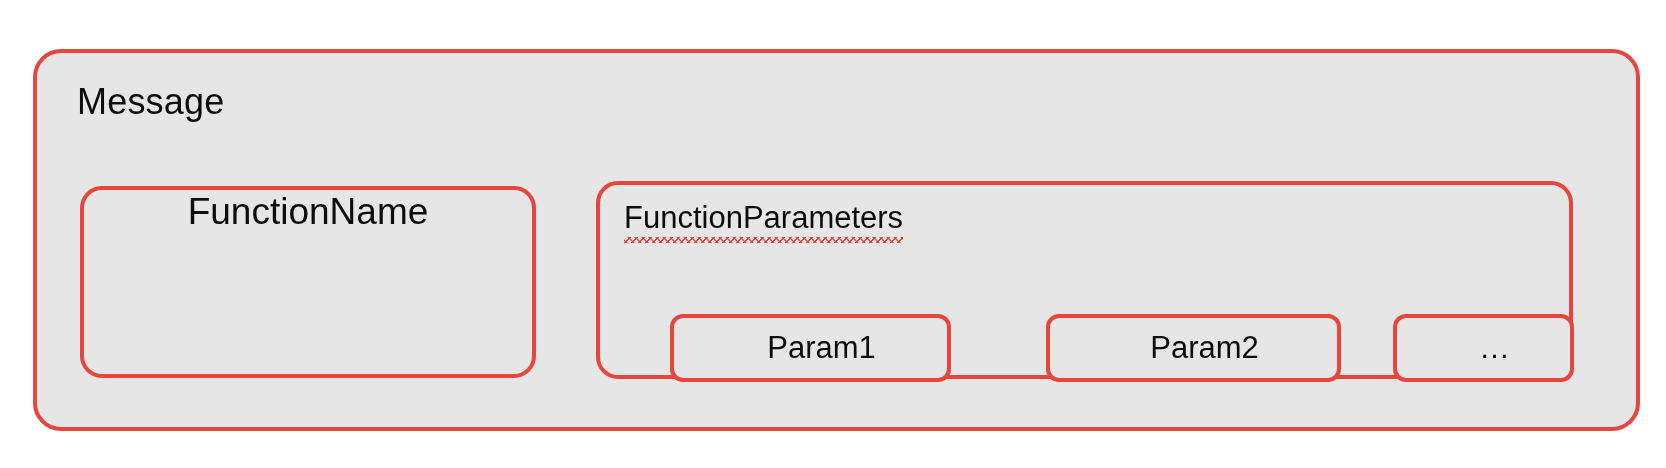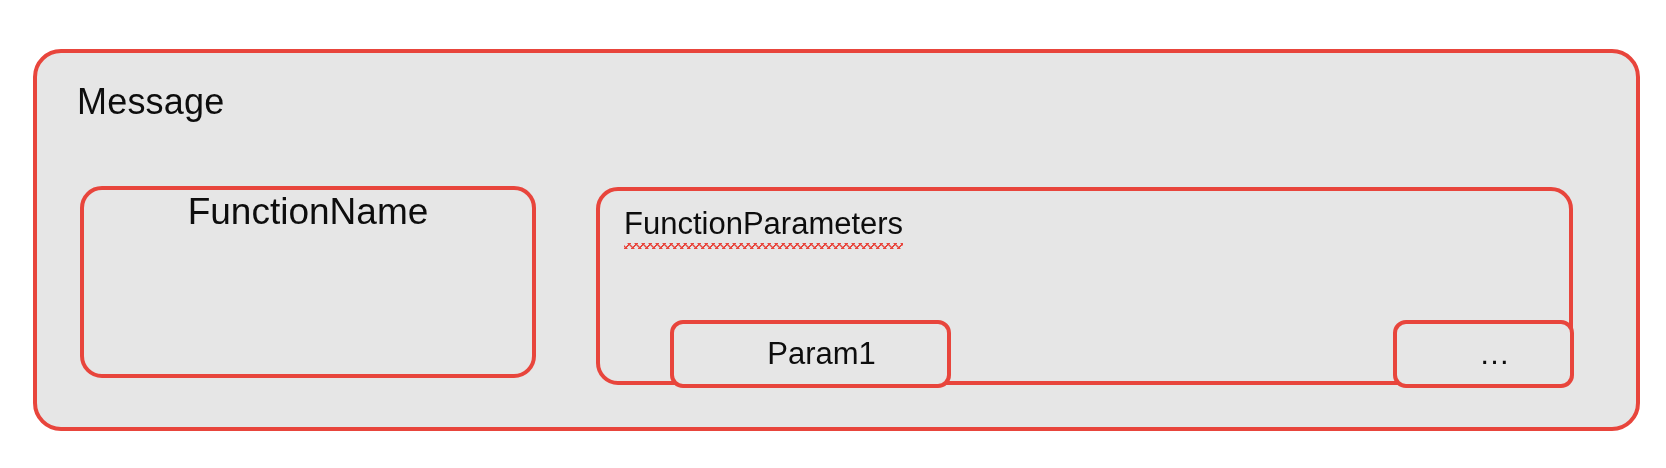--- a/index.html
+++ b/index.html
@@ -65,21 +65,21 @@
     font-size: 37px;
     line-height: 44px;
     color: #0d0d0d;
     white-space: nowrap;
   }
 
   
   .function-params-box {
     position: absolute;
     left: 559px;
-    top: 134px;
+    top: 128px;
     width: 977px;
     height: 198px;
     box-sizing: border-box;
     background: #e6e6e6;
     border: 4px solid #e8453c;
     border-radius: 22px;
   }
 
   .function-params-title {
     position: absolute;
@@ -160,20 +160,23 @@
     <div class="function-params-box">
 
       <div class="function-params-title">
         <span class="spellcheck">FunctionParameters</span>
       </div>
 
       <div class="params-row">
         <div class="param-chip p0">
           <span class="param-label">Param1</span>
         </div>
+        <div class="param-chip p1">
+          <span class="param-label">Param2</span>
+        </div>
         <div class="param-chip p2">
           <span class="param-label">…</span>
         </div>
       </div>
 
     </div>
 
   </div>
 
 </div>

